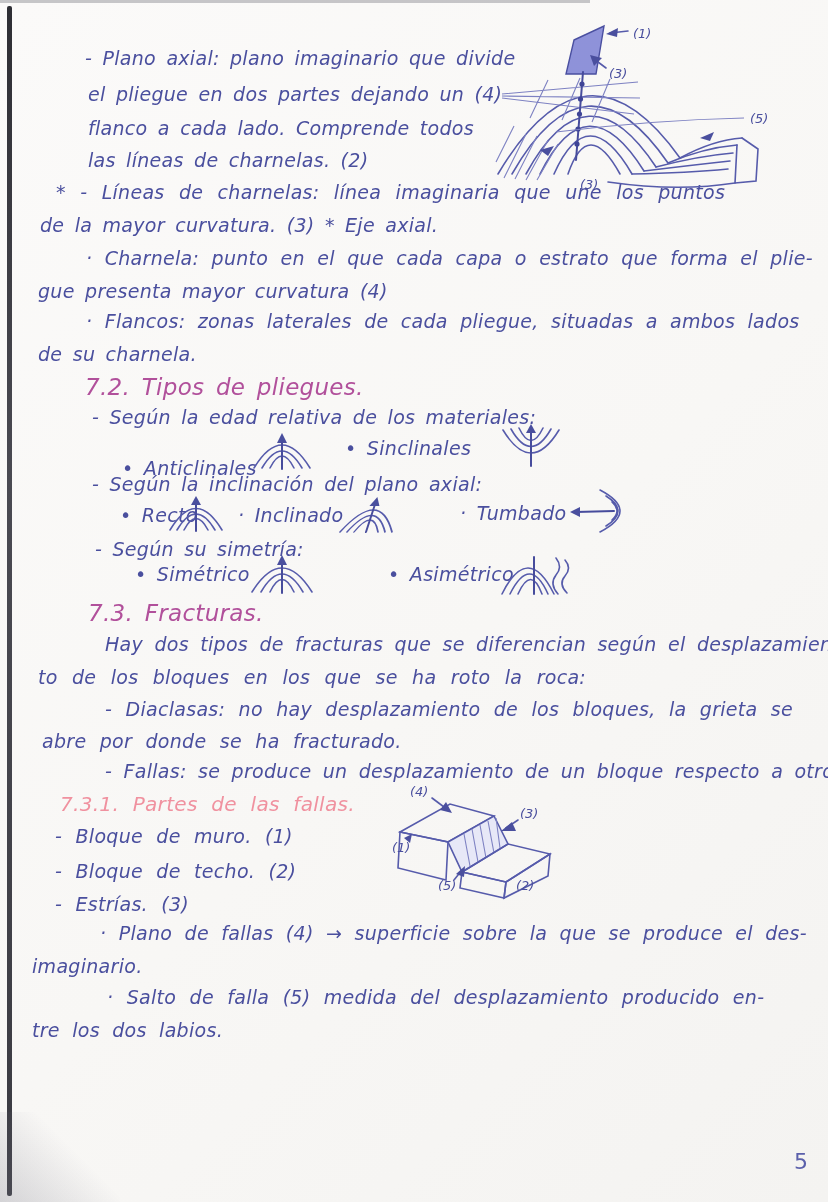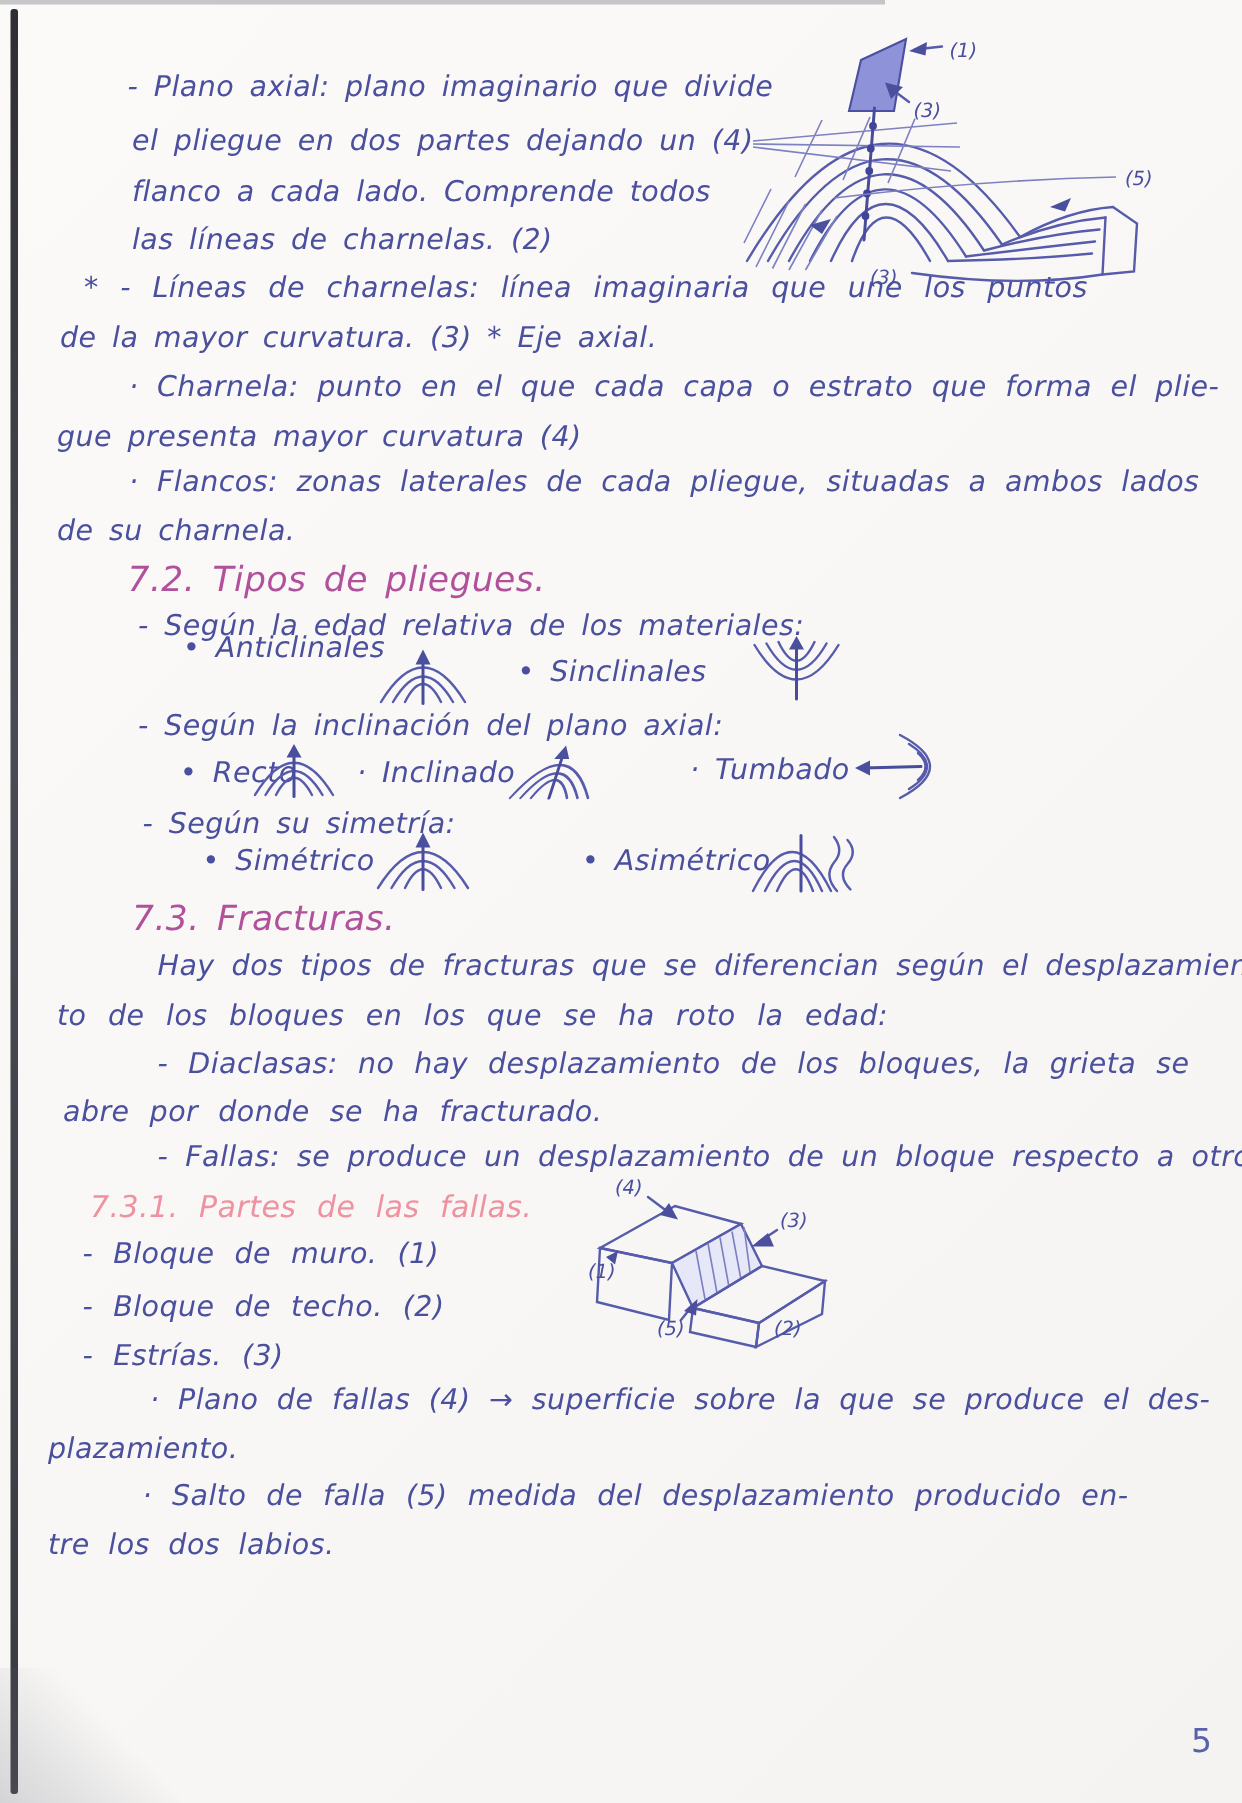--- a/index.html
+++ b/index.html
@@ -57,42 +57,42 @@
     <div class="hw ink" style="left: 88px; top: 118px;">flanco a cada lado. Comprende todos</div>
     <div class="hw ink" style="left: 88px; top: 150px;">las líneas de charnelas. (2)</div>
     <div class="hw ink" style="left: 56px; top: 182px; word-spacing: 8px;">* - Líneas de charnelas: línea imaginaria que une los puntos</div>
     <div class="hw ink" style="left: 40px; top: 215px;">de la mayor curvatura. (3) * Eje axial.</div>
     <div class="hw ink" style="left: 86px; top: 248px; word-spacing: 6px;">· Charnela: punto en el que cada capa o estrato que forma el plie-</div>
     <div class="hw ink" style="left: 38px; top: 281px;">gue presenta mayor curvatura (4)</div>
     <div class="hw ink" style="left: 86px; top: 311px; word-spacing: 6px;">· Flancos: zonas laterales de cada pliegue, situadas a ambos lados</div>
     <div class="hw ink" style="left: 38px; top: 344px;">de su charnela.</div>
     <div class="hw h1" style="left: 85px; top: 375px;">7.2. Tipos de pliegues.</div>
     <div class="hw ink" style="left: 92px; top: 407px;">- Según la edad relativa de los materiales:</div>
-    <div class="hw ink" style="left: 122px; top: 422px;">• Anticlinales</div>
+    <div class="hw ink" style="left: 122px; top: 458px;">• Anticlinales</div>
     <div class="hw ink" style="left: 345px; top: 438px;">• Sinclinales</div>
     <div class="hw ink" style="left: 92px; top: 474px;">- Según la inclinación del plano axial:</div>
     <div class="hw ink" style="left: 100px; top: 505px; margin-left: 20px;">• Recto</div>
     <div class="hw ink" style="left: 238px; top: 505px;">· Inclinado</div>
     <div class="hw ink" style="left: 460px; top: 503px;">· Tumbado</div>
     <div class="hw ink" style="left: 95px; top: 539px;">- Según su simetría:</div>
     <div class="hw ink" style="left: 135px; top: 564px;">• Simétrico</div>
     <div class="hw ink" style="left: 388px; top: 564px;">• Asimétrico</div>
     <div class="hw h1" style="left: 88px; top: 601px;">7.3. Fracturas.</div>
     <div class="hw ink" style="left: 105px; top: 634px; word-spacing: 5px;">Hay dos tipos de fracturas que se diferencian según el desplazamien-</div>
-    <div class="hw ink" style="left: 38px; top: 667px; word-spacing: 8px;">to de los bloques en los que se ha roto la edad:</div>
+    <div class="hw ink" style="left: 38px; top: 667px; word-spacing: 8px;">to de los bloques en los que se ha roto la roca:</div>
     <div class="hw ink" style="left: 105px; top: 699px; word-spacing: 7px;">- Diaclasas: no hay desplazamiento de los bloques, la grieta se</div>
     <div class="hw ink" style="left: 42px; top: 731px; word-spacing: 7px;">abre por donde se ha fracturado.</div>
     <div class="hw ink" style="left: 105px; top: 761px; word-spacing: 5px;">- Fallas: se produce un desplazamiento de un bloque respecto a otro.</div>
     <div class="hw h2" style="left: 60px; top: 793px; word-spacing: 7px;">7.3.1. Partes de las fallas.</div>
     <div class="hw ink" style="left: 55px; top: 826px; word-spacing: 7px;">- Bloque de muro. (1)</div>
     <div class="hw ink" style="left: 55px; top: 861px; word-spacing: 7px;">- Bloque de techo. (2)</div>
     <div class="hw ink" style="left: 55px; top: 894px; word-spacing: 7px;">- Estrías. (3)</div>
     <div class="hw ink" style="left: 100px; top: 923px; word-spacing: 6px;">· Plano de fallas (4) → superficie sobre la que se produce el des-</div>
-    <div class="hw ink" style="left: 32px; top: 956px;">plazamiento.</div>
-    <div class="hw ink" style="left: 95px; top: 987px; word-spacing: 7px;">· Salto de falla (5) medida del desplazamiento producido en-</div>
+    <div class="hw ink" style="left: 32px; top: 956px;">imaginario.</div>
+    <div class="hw ink" style="left: 107px; top: 987px; word-spacing: 7px;">· Salto de falla (5) medida del desplazamiento producido en-</div>
     <div class="hw ink" style="left: 32px; top: 1020px; word-spacing: 6px;">tre los dos labios.</div>
   </div>
 
 <svg style="left:488px;top:22px;" width="325" height="170" viewBox="0 0 325 170">
 
   <path class="stroke" d="M10,152 Q98,4 192,136"></path>
   <path class="stroke" d="M24,152 Q98,22 180,141"></path>
   <path class="stroke" d="M38,152 Q99,40 168,145"></path>
   <path class="stroke" d="M52,152 Q99,58 156,149"></path>
   <path class="stroke" d="M66,152 Q100,76 144,152"></path>

